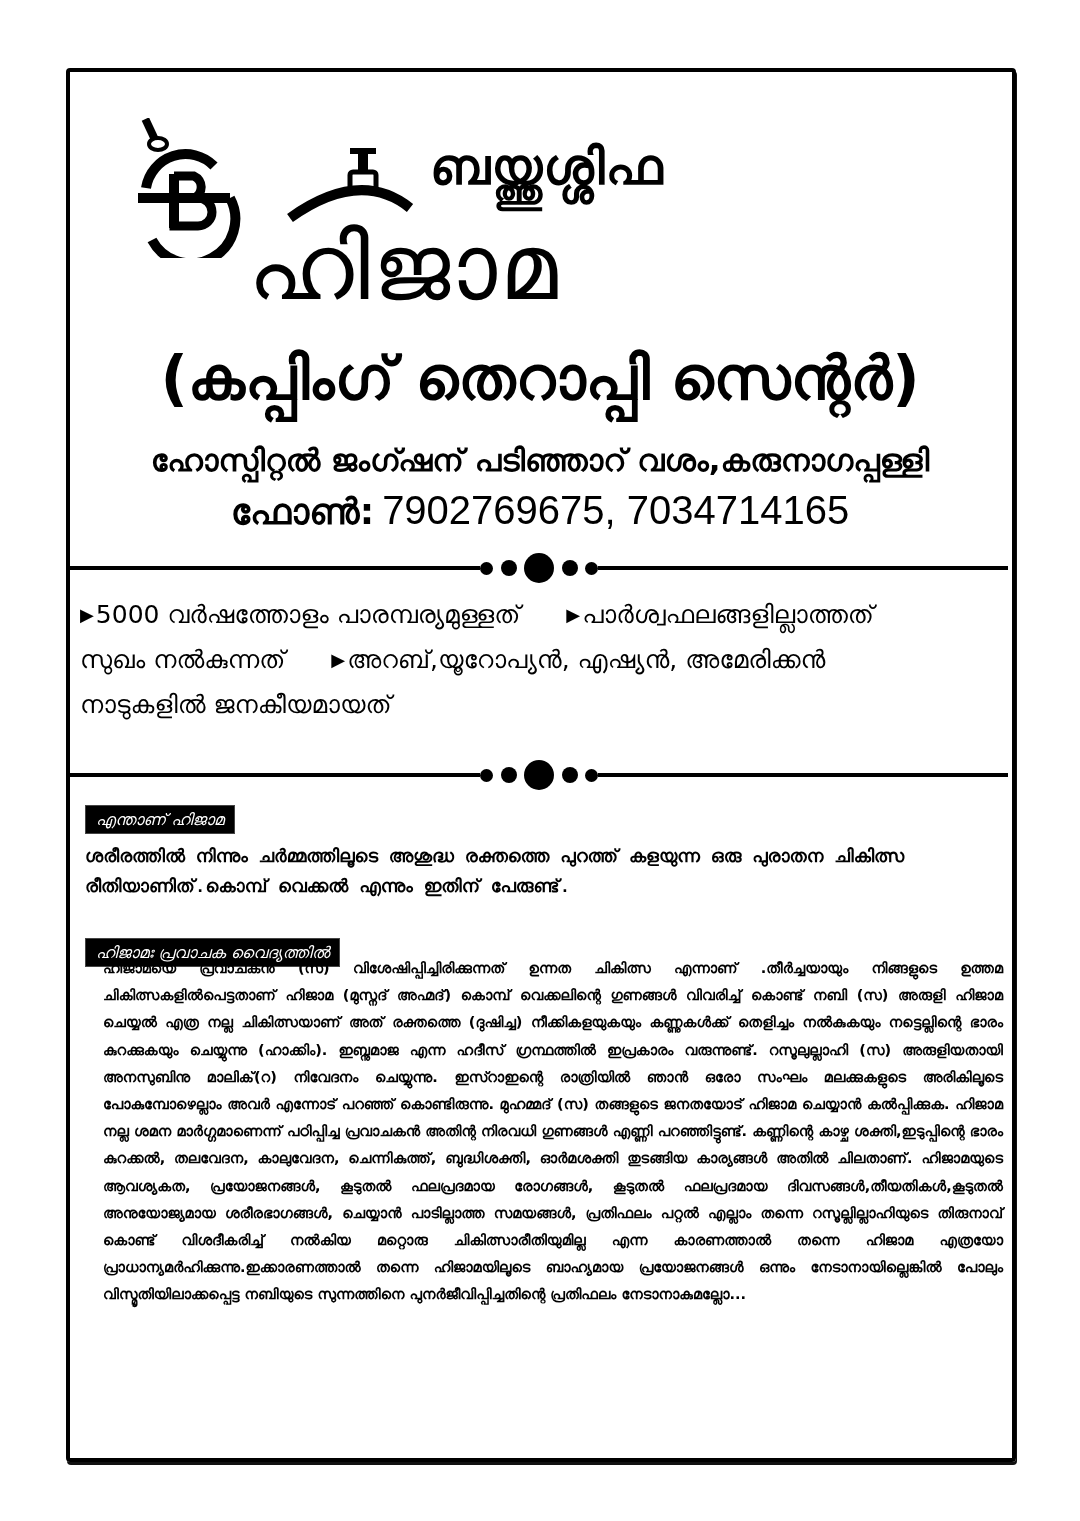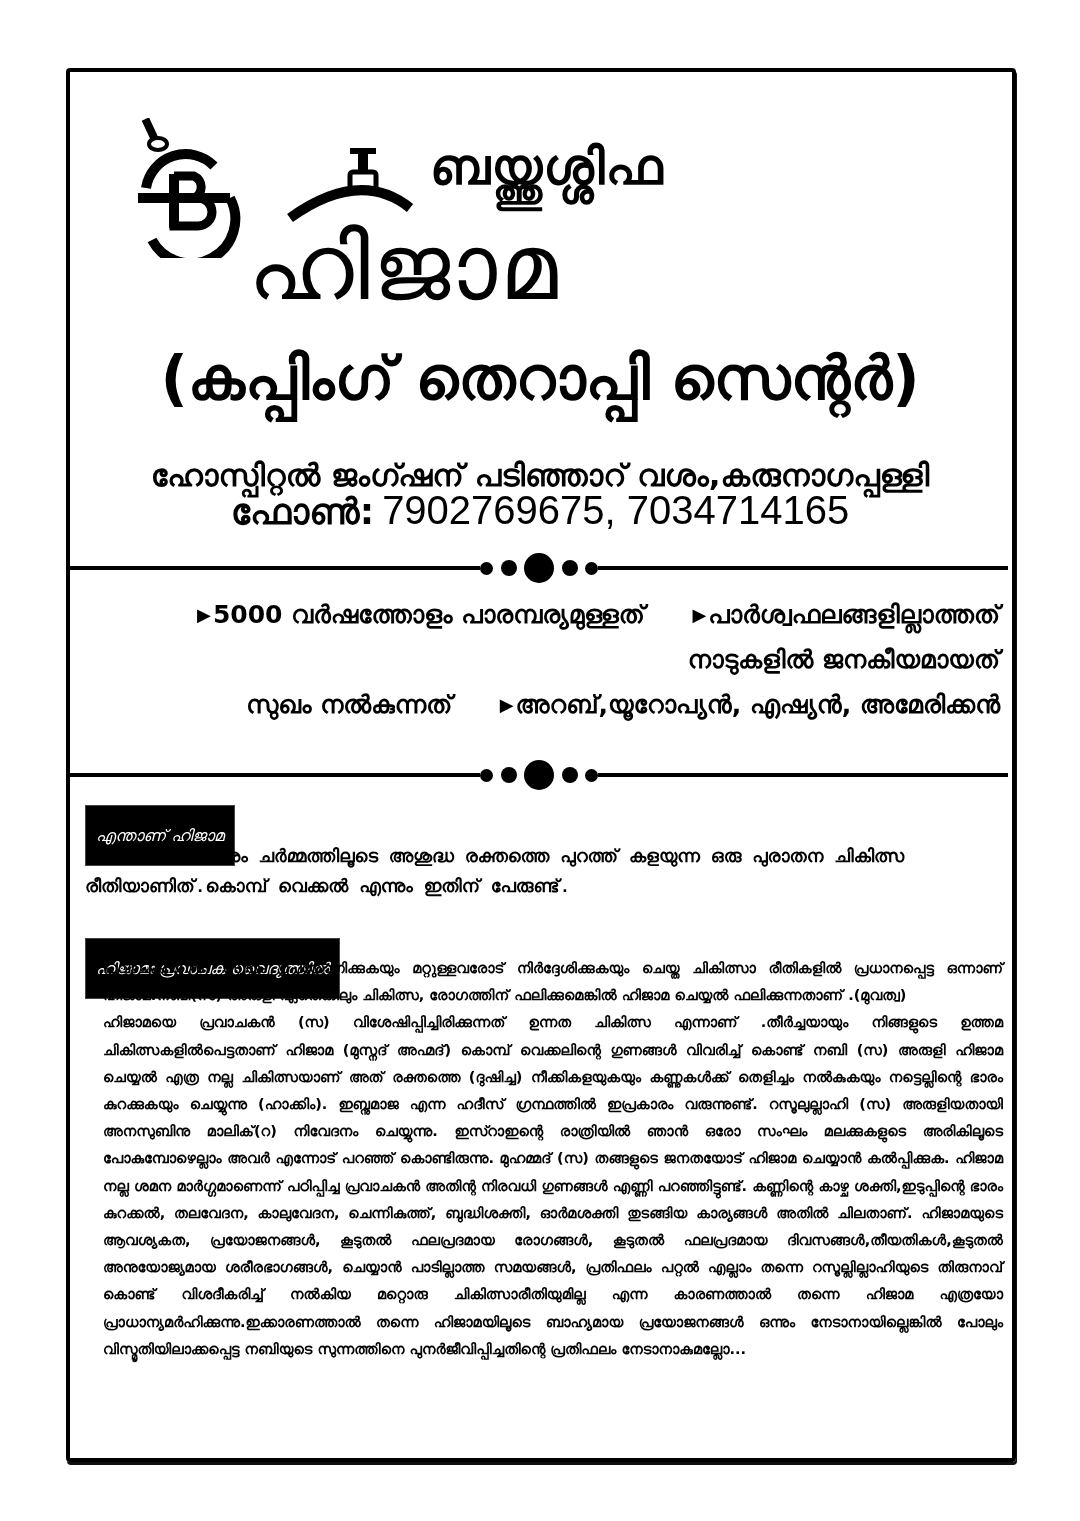--- a/index.html
+++ b/index.html
@@ -11,46 +11,46 @@
   
   .logo { position: absolute; left: 132px; top: 118px; width: 110px; height: 140px; }
   .cup-icon { position: absolute; left: 250px; top: 148px; width: 200px; height: 160px; }
   .brand-line1 { position: absolute; left: 430px; top: 142px; font-size: 50px; font-weight: bold;
                  letter-spacing: 1px; line-height: 1; white-space: nowrap; }
   .brand-line2 { position: absolute; left: 248px; top: 222px; font-size: 92px; font-weight: normal;
                  letter-spacing: 3px; line-height: 1; white-space: nowrap; }
   .subtitle { position: absolute; left: 0; width: 1080px; top: 348px; text-align: center;
               font-size: 60px; font-weight: bold; line-height: 1; white-space: nowrap; }
   .address { position: absolute; left: 0; width: 1080px; top: 445px; text-align: center;
-             font-size: 31px; font-weight: bold; line-height: 1; white-space: nowrap; margin-top: 15px; }
+             font-size: 31px; font-weight: bold; line-height: 1; white-space: nowrap; }
   .phone { position: absolute; left: 0; width: 1080px; top: 490px; text-align: center;
            font-size: 36px; font-weight: bold; line-height: 1; white-space: nowrap; }
   .phone .num { font-family: "Liberation Sans", sans-serif; font-weight: normal; font-size: 40px; margin-left: 8px; }
 
   
   .divider { position: absolute; left: 70px; width: 938px; height: 30px; }
   .divider .line { position: absolute; top: 13px; height: 4px; background: #000; }
   .divider .line.l { left: 0; width: 410px; }
   .divider .line.r { right: 0; width: 410px; }
   .divider .dots { position: absolute; left: 410px; top: 0; width: 118px; height: 30px;
                    display: flex; align-items: center; justify-content: space-between; }
   .dot { background: #000; border-radius: 50%; }
   .dot.s { width: 13px; height: 13px; }
   .dot.m { width: 16px; height: 16px; }
   .dot.l { width: 30px; height: 30px; }
 
   
-  .features { position: absolute; left: 80px; width: 920px; top: 592px; text-align: right;
-              font-size: 25px; font-weight: bold; line-height: 45px; }
+  .features { position: absolute; left: 80px; width: 920px; top: 592px; text-align: left;
+              font-size: 25px; font-weight: normal; line-height: 45px; }
   .features .row { white-space: nowrap; }
   .features .gap { display: inline-block; width: 30px; }
   .arrow { font-size: 18px; vertical-align: 2px; margin-right: 2px; }
 
   
-  .label-box { position: absolute; left: 85px; background: #000; color: #fff; padding: 20px 10px;
+  .label-box { position: absolute; left: 85px; background: #000; color: #fff; padding: 4px 10px;
                font-size: 16px; font-style: italic; white-space: nowrap; border: 1px solid #444; }
   .def-text { position: absolute; left: 85px; width: 920px; top: 842px; font-size: 18px;
               line-height: 30px; font-weight: bold; font-family: Liberation Mono, monospace; }
   .body-text { position: absolute; left: 103px; width: 900px; top: 955px; font-size: 14.5px;
                line-height: 27.2px; font-weight: bold; text-align: justify; }
 </style>
 </head>
 <body>
 
 <div class="frame"></div>
@@ -92,41 +92,40 @@
   <div class="line r"></div>
 </div>
 
 <div class="features">
   <div class="row">
     <span><span class="arrow">▶</span><span>5000 വർഷത്തോളം പാരമ്പര്യമുള്ളത്</span></span>
     <span class="gap"></span>
     <span><span class="arrow">▶</span><span>പാർശ്വഫലങ്ങളില്ലാത്തത്</span></span>
   </div>
   <div class="row">
-    <span>നാടുകളിൽ ജനകീയമായത്</span>
-  </div>
-  <div class="row">
     <span>സുഖം നൽകുന്നത്</span>
     <span class="gap"></span>
     <span><span class="arrow">▶</span><span>അറബ്,യൂറോപ്യൻ, എഷ്യൻ, അമേരിക്കൻ</span></span>
+  </div>
+  <div class="row">
+    <span>നാടുകളിൽ ജനകീയമായത്</span>
   </div>
 </div>
 
 <div class="divider" style="top:760px;">
   <div class="line l"></div>
   <div class="dots">
     <span class="dot s"></span>
       <span class="dot m"></span>
       <span class="dot l"></span>
       <span class="dot m"></span>
       <span class="dot s"></span>
   </div>
   <div class="line r"></div>
 </div>
 
 <div class="label-box" style="top:805px;">എന്താണ് ഹിജാമ</div>
 <div class="def-text">ശരീരത്തിൽ നിന്നും ചർമ്മത്തിലൂടെ അശുദ്ധ രക്തത്തെ പുറത്ത് കളയുന്ന ഒരു പുരാതന ചികിത്സ രീതിയാണിത്.കൊമ്പ് വെക്കൽ എന്നും ഇതിന് പേരുണ്ട്.</div>
 
 <div class="label-box" style="top:938px;">ഹിജാമഃ പ്രവാചക വൈദ്യത്തിൽ</div>
 <div class="body-text">
-  <div>പ്രവാചകൻ(സ) സ്വയം ഉപയോഗിക്കുകയും മറ്റുള്ളവരോട് നിർദ്ദേശിക്കുകയും ചെയ്ത ചികിത്സാ രീതികളിൽ പ്രധാനപ്പെട്ട ഒന്നാണ് ഹിജാമ.നബി(സ) അരുളി ഏതെങ്കിലും ചികിത്സ, രോഗത്തിന് ഫലിക്കുമെങ്കിൽ ഹിജാമ ചെയ്യൽ ഫലിക്കുന്നതാണ് .(മുവത്വ)</div>
   <div>ഹിജാമയെ പ്രവാചകൻ (സ) വിശേഷിപ്പിച്ചിരിക്കുന്നത് ഉന്നത ചികിത്സ എന്നാണ് .തീർച്ചയായും നിങ്ങളുടെ ഉത്തമ ചികിത്സകളിൽപെട്ടതാണ് ഹിജാമ (മുസ്നദ് അഹ്മദ്) കൊമ്പ് വെക്കലിന്റെ ഗുണങ്ങൾ വിവരിച്ച് കൊണ്ട് നബി (സ) അരുളി ഹിജാമ ചെയ്യൽ എത്ര നല്ല ചികിത്സയാണ് അത് രക്തത്തെ (ദുഷിച്ച) നീക്കികളയുകയും കണ്ണുകൾക്ക് തെളിച്ചം നൽകുകയും നട്ടെല്ലിന്റെ ഭാരം കുറക്കുകയും ചെയ്യുന്നു (ഹാക്കിം). ഇബ്നുമാജ എന്ന ഹദീസ് ഗ്രന്ഥത്തിൽ ഇപ്രകാരം വരുന്നുണ്ട്. റസൂലുല്ലാഹി (സ) അരുളിയതായി അനസുബിനു മാലിക്(റ) നിവേദനം ചെയ്യുന്നു. ഇസ്റാഇന്റെ രാത്രിയിൽ ഞാൻ ഒരോ സംഘം മലക്കുകളുടെ അരികിലൂടെ പോകുമ്പോഴെല്ലാം  അവർ എന്നോട് പറഞ്ഞ് കൊണ്ടിരുന്നു. മുഹമ്മദ് (സ) തങ്ങളുടെ ജനതയോട് ഹിജാമ ചെയ്യാൻ കൽപ്പിക്കുക. ഹിജാമ നല്ല ശമന മാർഗ്ഗമാണെന്ന് പഠിപ്പിച്ച പ്രവാചകൻ അതിന്റ നിരവധി ഗുണങ്ങൾ എണ്ണി പറഞ്ഞിട്ടുണ്ട്. കണ്ണിന്റെ കാഴ്ച ശക്തി,ഇടുപ്പിന്റെ ഭാരം കുറക്കൽ, തലവേദന, കാലുവേദന, ചെന്നികുത്ത്, ബുദ്ധിശക്തി, ഓർമശക്തി തുടങ്ങിയ കാര്യങ്ങൾ അതിൽ ചിലതാണ്. ഹിജാമയുടെ ആവശ്യകത, പ്രയോജനങ്ങൾ, കൂടുതൽ ഫലപ്രദമായ രോഗങ്ങൾ, കൂടുതൽ ഫലപ്രദമായ ദിവസങ്ങൾ,തീയതികൾ,കൂടുതൽ അനുയോജ്യമായ ശരീരഭാഗങ്ങൾ, ചെയ്യാൻ പാടില്ലാത്ത സമയങ്ങൾ, പ്രതിഫലം പറ്റൽ എല്ലാം തന്നെ റസൂല്ലില്ലാഹിയുടെ തിരുനാവ് കൊണ്ട് വിശദീകരിച്ച് നൽകിയ മറ്റൊരു ചികിത്സാരീതിയുമില്ല എന്ന കാരണത്താൽ തന്നെ ഹിജാമ എത്രയോ പ്രാധാന്യമർഹിക്കുന്നു.ഇക്കാരണത്താൽ തന്നെ ഹിജാമയിലൂടെ ബാഹ്യമായ പ്രയോജനങ്ങൾ ഒന്നും നേടാനായില്ലെങ്കിൽ പോലും വിസ്മൃതിയിലാക്കപ്പെട്ട നബിയുടെ സുന്നത്തിനെ പുനർജീവിപ്പിച്ചതിന്റെ പ്രതിഫലം നേടാനാകുമല്ലോ...</div>
 </div>
 
 </body></html>

